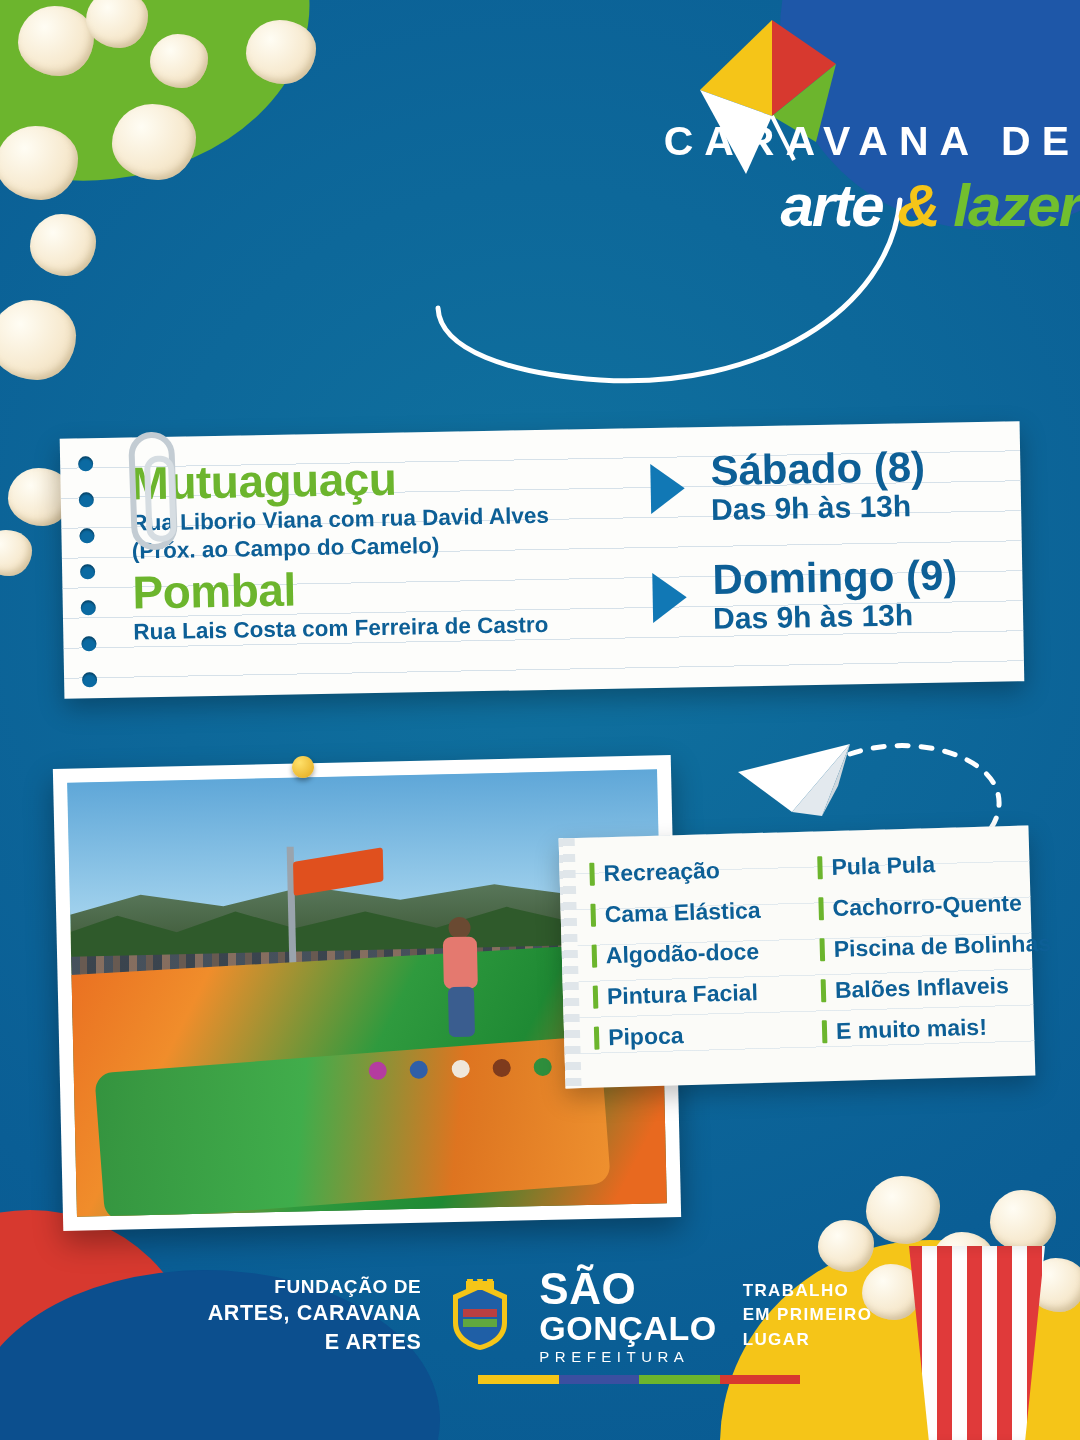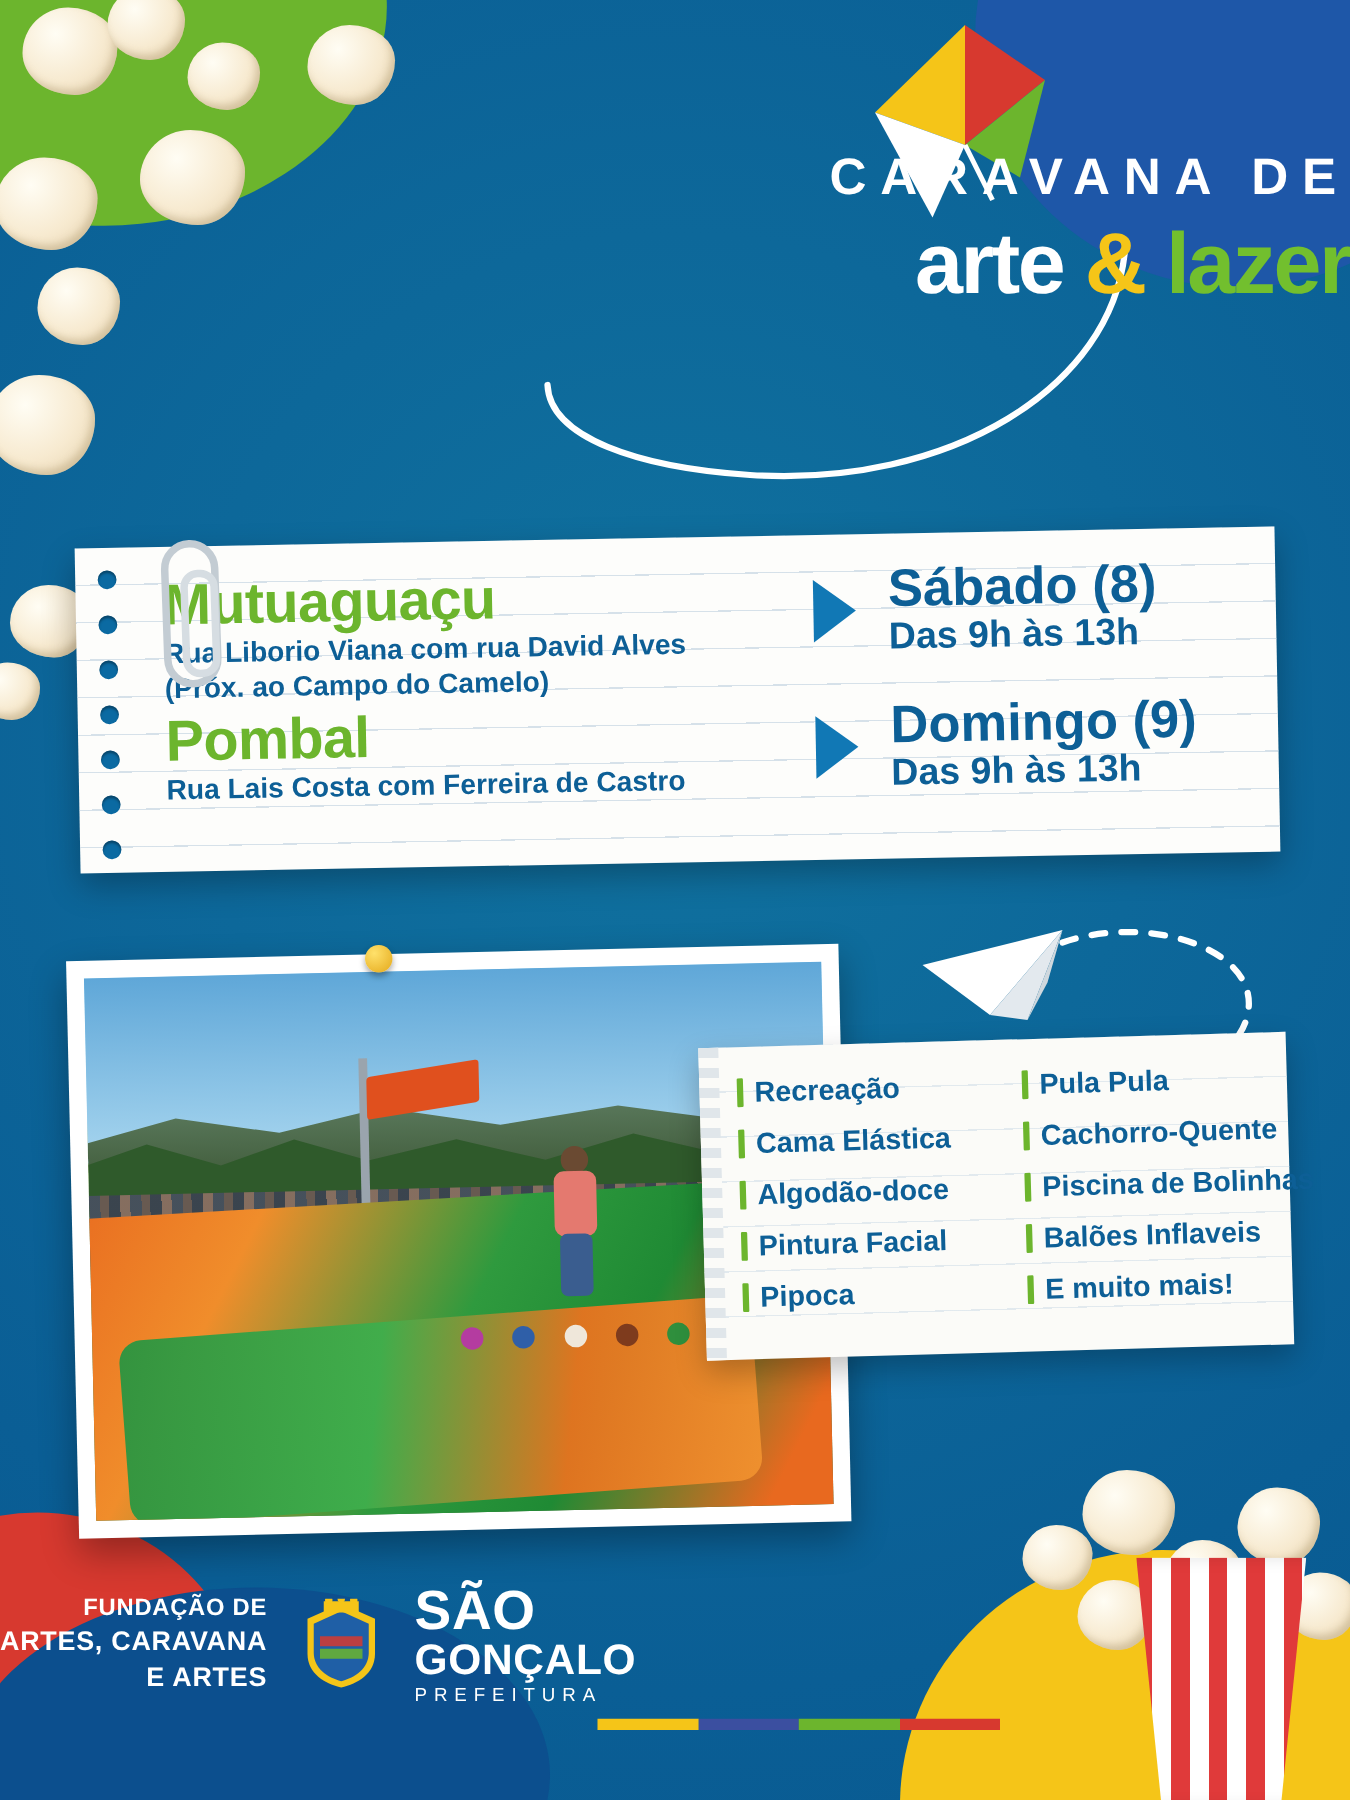--- a/index.html
+++ b/index.html
@@ -64,23 +64,24 @@
   }
   .kicker {
     color: #ffffff;
     font-size: 41px;
     font-weight: bold;
     letter-spacing: 11px;
     text-indent: 11px;
   }
   .title-row {
     margin-top: 6px;
-    font-size: 69px;
+    font-size: 60px;
     font-weight: bold;
     letter-spacing: -2px;
+    font-style: italic;
   }
   .t-white { color: #ffffff; }
   .t-yellow { color: #f5c518; }
   .t-green { color: #72bf2e; }
 
   
   .kite { position: absolute; right: 224px; top: 12px; width: 180px; height: 200px; }
 
   
   .swoosh { position: absolute; left: 430px; top: 190px; }
@@ -255,21 +256,21 @@
     background: #6cb52d; border-radius: 1px;
   }
   .act.c2 .bar { background: #6cb52d; }
 
   
   .plane { position: absolute; left: 730px; top: 720px; }
 
   
   .footer {
     position: absolute; left: 0; right: 0; bottom: 76px;
-    display: flex; align-items: center; 
+    display: flex; align-items: center; justify-content: center;
     gap: 26px;
   }
   .f-fund {
     color: #ffffff; text-align: right;
     font-size: 21.5px; font-weight: bold; line-height: 1.35; letter-spacing: .6px;
   }
   .f-fund .small { font-size: 19px; font-weight: bold; }
   .crest { width: 66px; height: 74px; }
   .f-sg { color: #ffffff; line-height: 1; }
   .f-sg .l1 { font-size: 44px; font-weight: bold; letter-spacing: .5px; }
@@ -500,20 +501,25 @@
     <path d="M16 30 h34 v8 h-34 z" fill="#d7392f" opacity=".85"></path>
     <path d="M16 40 h34 v8 h-34 z" fill="#6cb52d" opacity=".85"></path>
   </svg>
 
   <div class="f-sg">
     <div class="l1">SÃO</div>
     <div class="l2">GONÇALO</div>
     <div class="l3">PREFEITURA</div>
   </div>
 
+  <div class="f-slogan">
+    <div>TRABALHO</div>
+    <div>EM PRIMEIRO</div>
+    <div>LUGAR</div>
+  </div>
 </div>
 
 <div class="colorbar">
   <i id="cb0" style="background: rgb(245, 197, 24);"></i>
     <i id="cb1" style="background: rgb(59, 79, 160);"></i>
     <i id="cb2" style="background: rgb(108, 181, 45);"></i>
     <i id="cb3" style="background: rgb(215, 57, 47);"></i>
 </div>
 
 </body></html>

